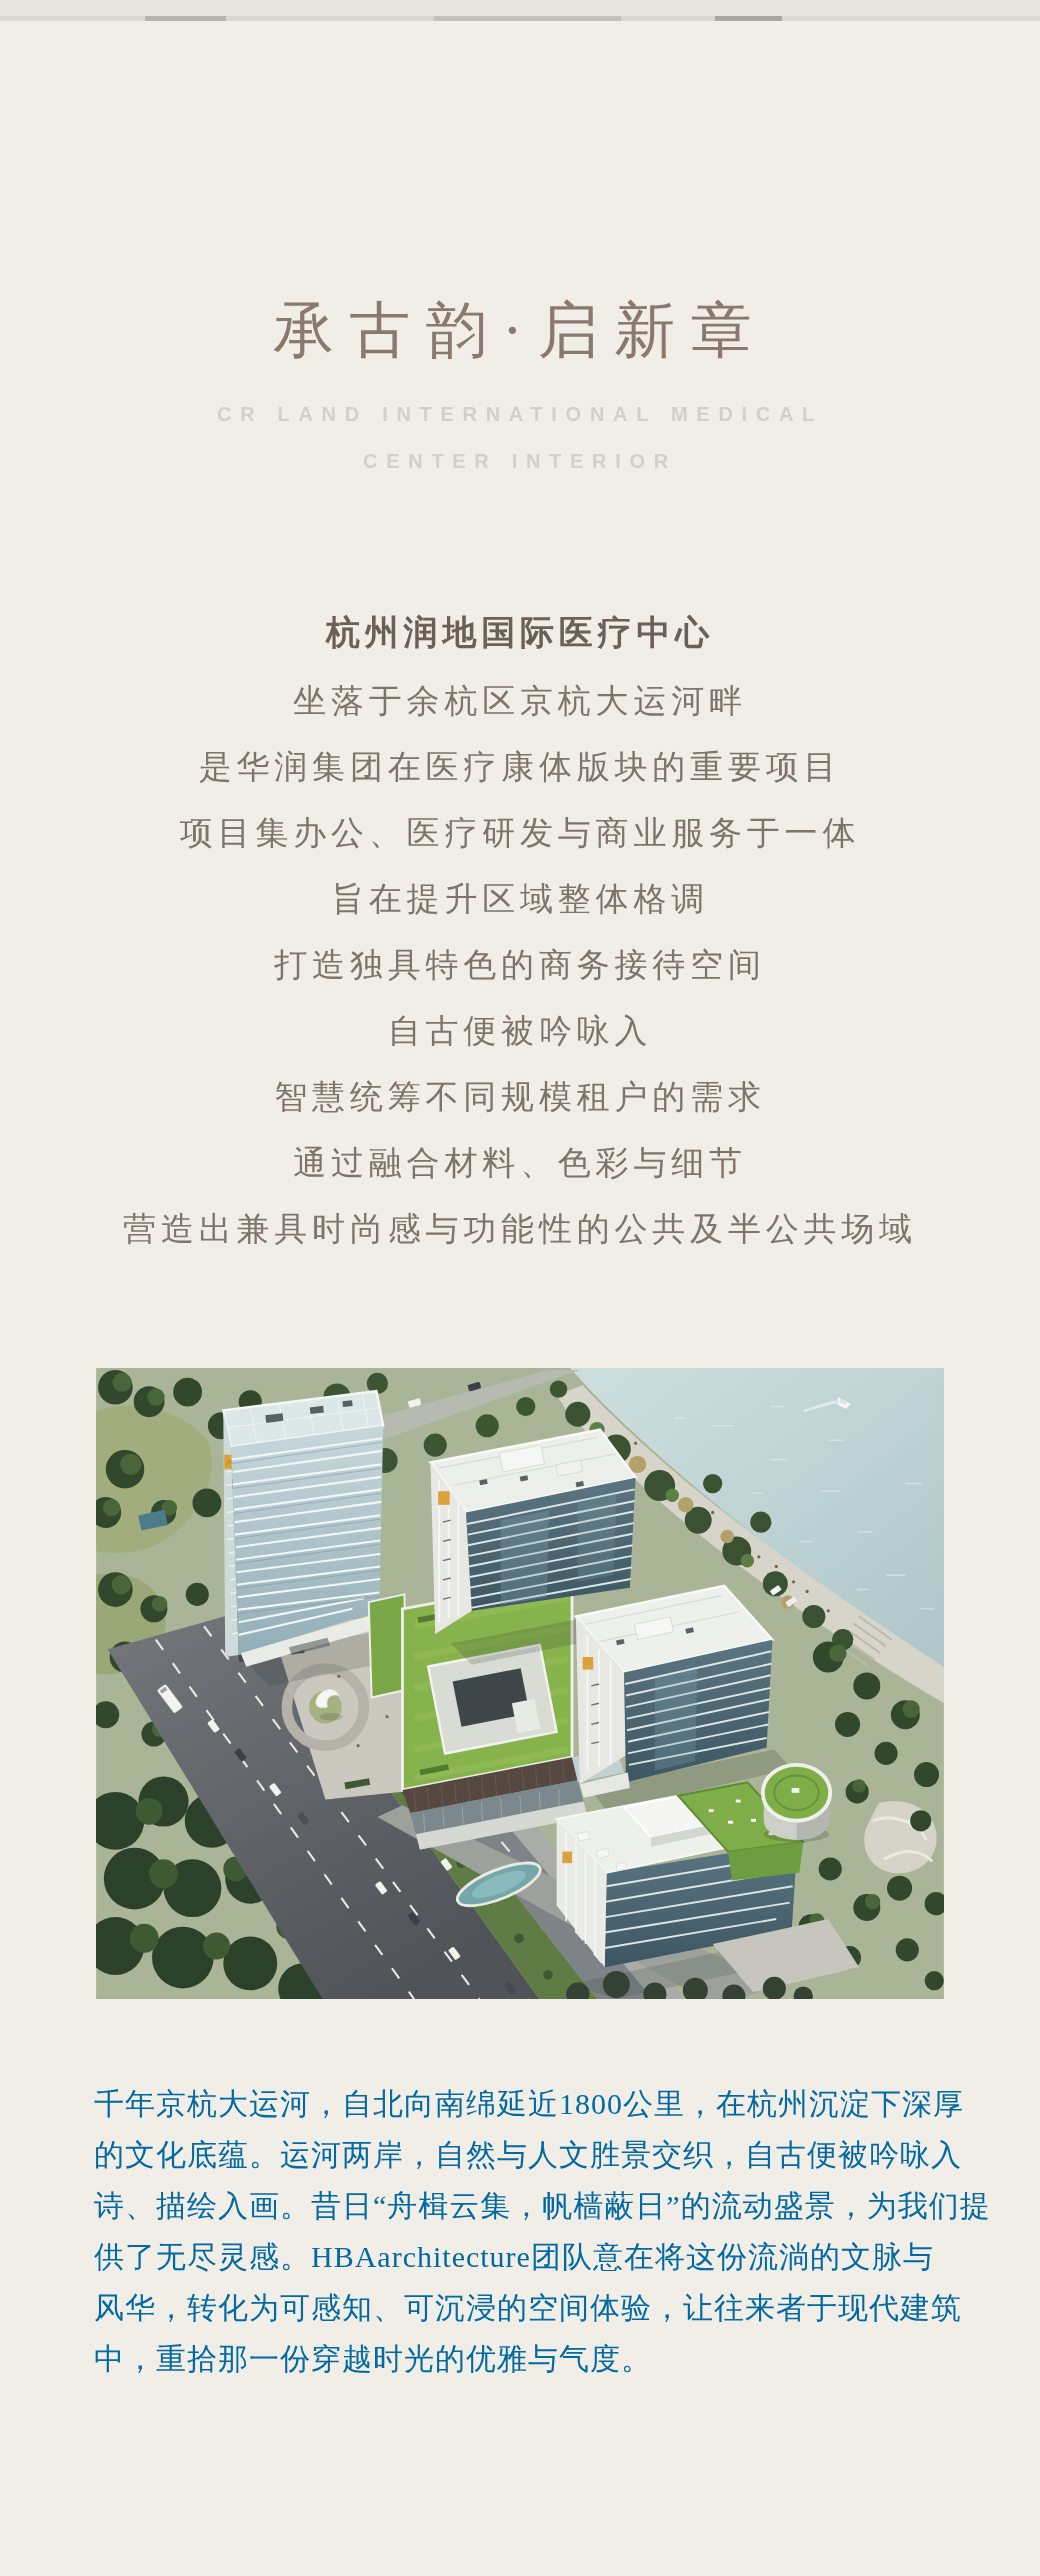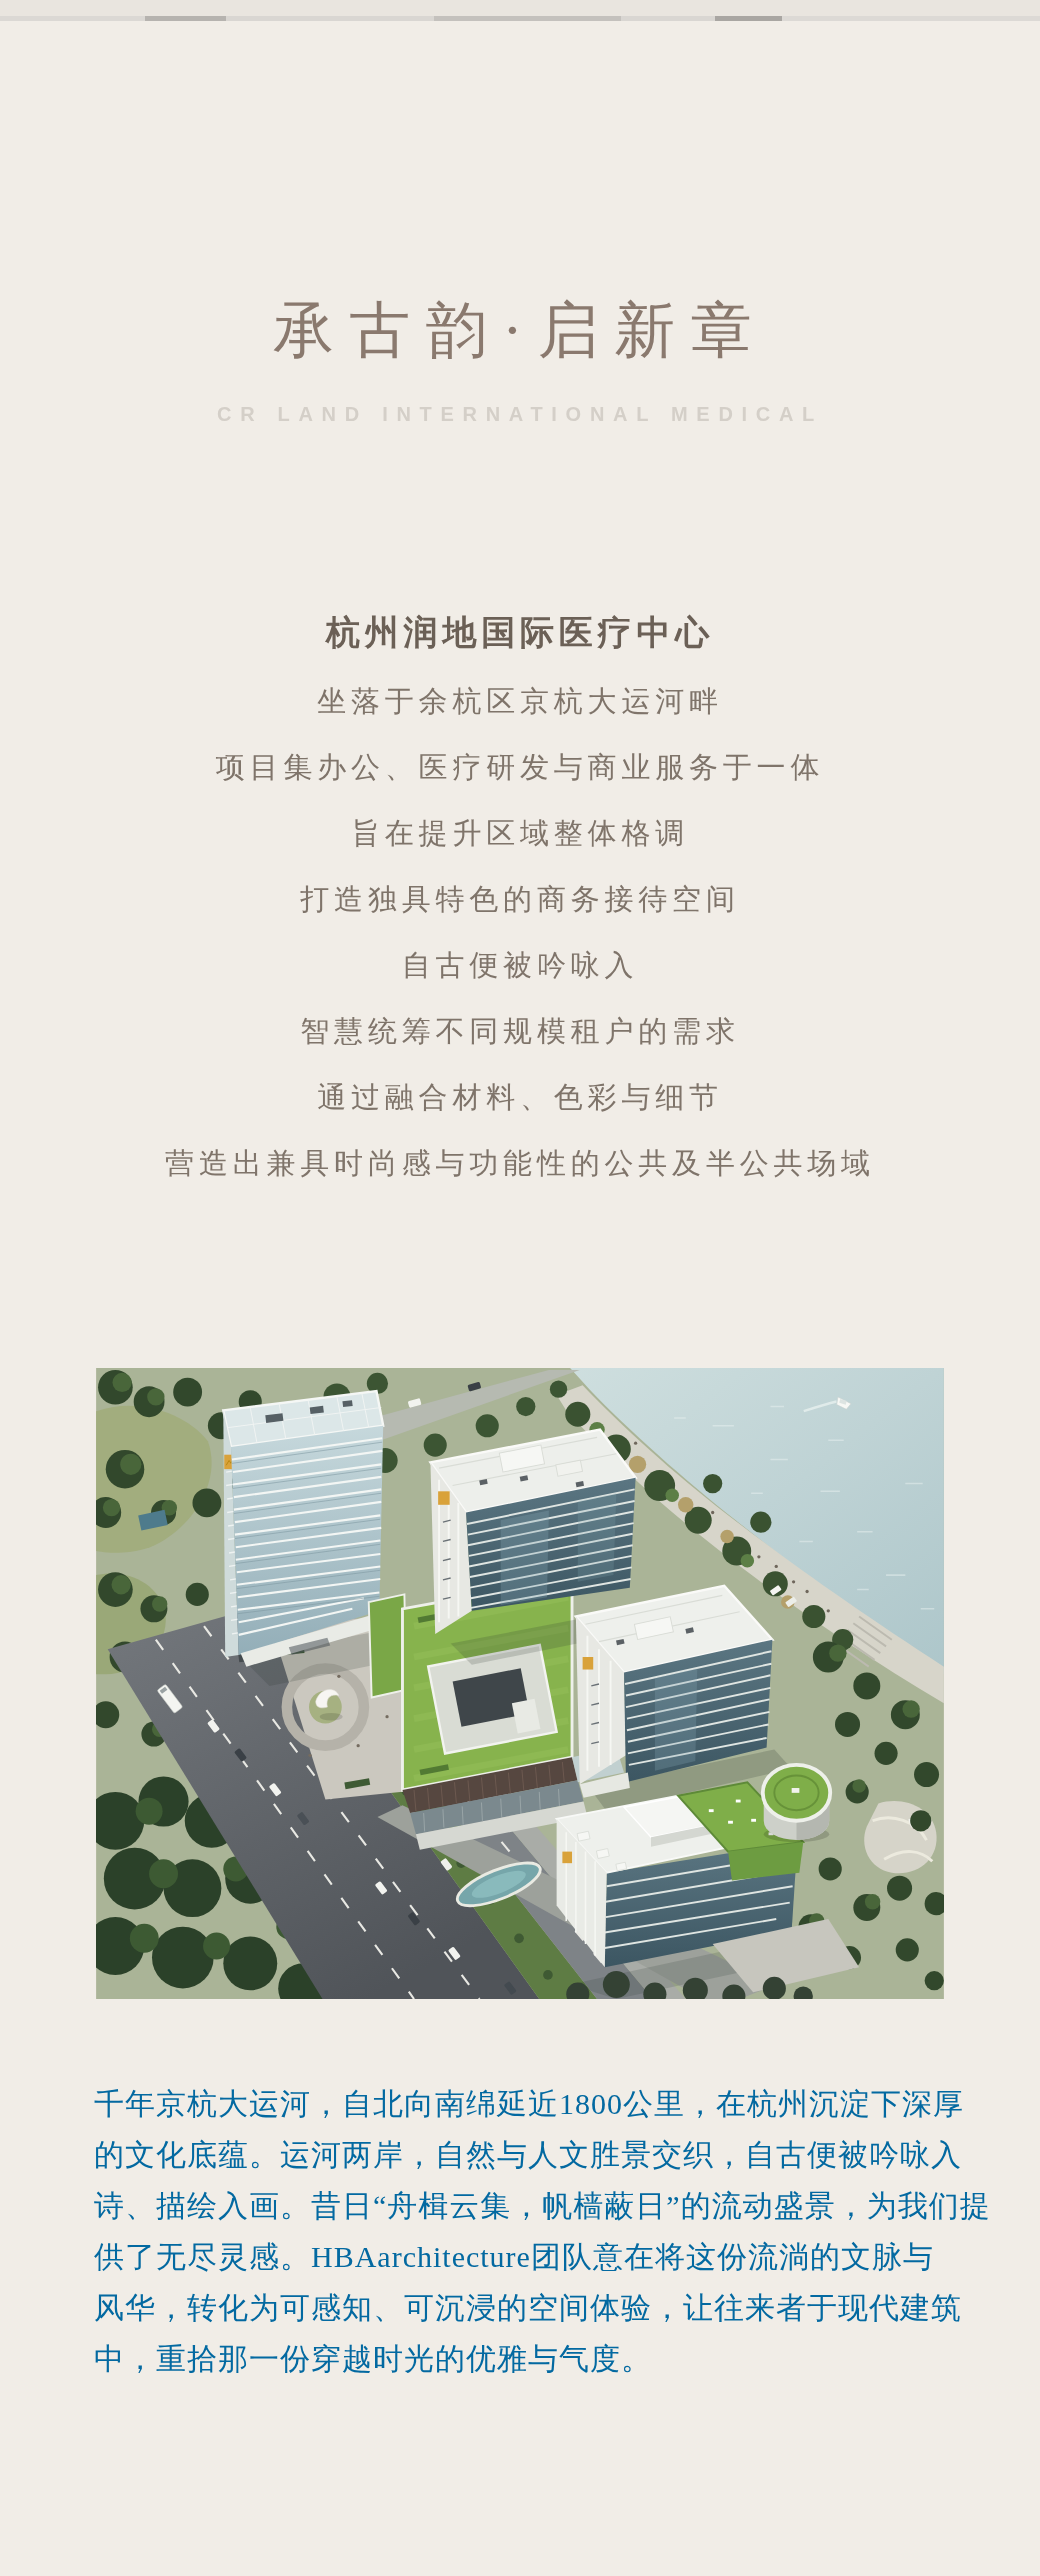--- a/index.html
+++ b/index.html
@@ -10,21 +10,21 @@
   
   #main-title{position:absolute;left:0;top:274px;width:1040px;text-align:center;
               font-size:61px;letter-spacing:15.4px;color:#8a796e;font-weight:500;white-space:nowrap;}
   .subtitle{position:absolute;left:0;width:1040px;text-align:center;
             font-family:"Liberation Sans","DejaVu Sans",sans-serif;
             font-size:20px;letter-spacing:8.7px;color:#d4cfc8;font-weight:700;white-space:nowrap;}
   #subtitle-1{top:387px;}
   #subtitle-2{top:434px;}
   
   #intro{position:absolute;left:0;top:586px;width:1040px;text-align:center;}
-  .intro-line{height:66px;line-height:66px;font-size:29px;letter-spacing:4.8px;color:#7f746a;white-space:nowrap;}
+  .intro-line{height:66px;line-height:66px;font-size:33px;letter-spacing:4.8px;color:#7f746a;white-space:nowrap;}
   .intro-line.lead{font-weight:700;color:#6b6056;font-size:34px;font-family:Liberation Mono, monospace;}
   
   #hero{position:absolute;left:96px;top:1352px;width:848px;height:631px;overflow:hidden;}
   #hero svg{display:block;}
   
   #body-par{position:absolute;left:94px;top:2062px;width:877px;}
   .par-line{height:51px;line-height:51px;font-size:30px;letter-spacing:1px;color:#0369a1;white-space:nowrap;}
 </style>
 </head>
 <body>
@@ -36,24 +36,26 @@
       <span style="position: absolute; top: 0px; height: 100%; left: 145px; width: 82px; background: rgb(182, 179, 175);"></span>
       <span style="position: absolute; top: 0px; height: 100%; left: 226px; width: 207px; background: rgb(217, 214, 210);"></span>
       <span style="position: absolute; top: 0px; height: 100%; left: 434px; width: 188px; background: rgb(196, 193, 189);"></span>
       <span style="position: absolute; top: 0px; height: 100%; left: 621px; width: 93px; background: rgb(217, 214, 210);"></span>
       <span style="position: absolute; top: 0px; height: 100%; left: 715px; width: 67px; background: rgb(169, 166, 162);"></span>
       <span style="position: absolute; top: 0px; height: 100%; left: 782px; width: 258px; background: rgb(220, 217, 213);"></span>
     </div>
 
   <div id="main-title">承古韵·启新章</div>
   <div id="subtitle-1" class="subtitle">CR LAND INTERNATIONAL MEDICAL</div>
+  <div id="subtitle-2" class="subtitle">CENTER INTERIOR</div>
 
   <div id="intro">
     <div class="intro-line lead">杭州润地国际医疗中心</div>
     <div class="intro-line">坐落于余杭区京杭大运河畔</div>
+    <div class="intro-line">是华润集团在医疗康体版块的重要项目</div>
     <div class="intro-line">项目集办公、医疗研发与商业服务于一体</div>
     <div class="intro-line">旨在提升区域整体格调</div>
     <div class="intro-line">打造独具特色的商务接待空间</div>
     <div class="intro-line">自古便被吟咏入</div>
     <div class="intro-line">智慧统筹不同规模租户的需求</div>
     <div class="intro-line">通过融合材料、色彩与细节</div>
     <div class="intro-line">营造出兼具时尚感与功能性的公共及半公共场域</div>
   </div>
 
   <div id="hero">

